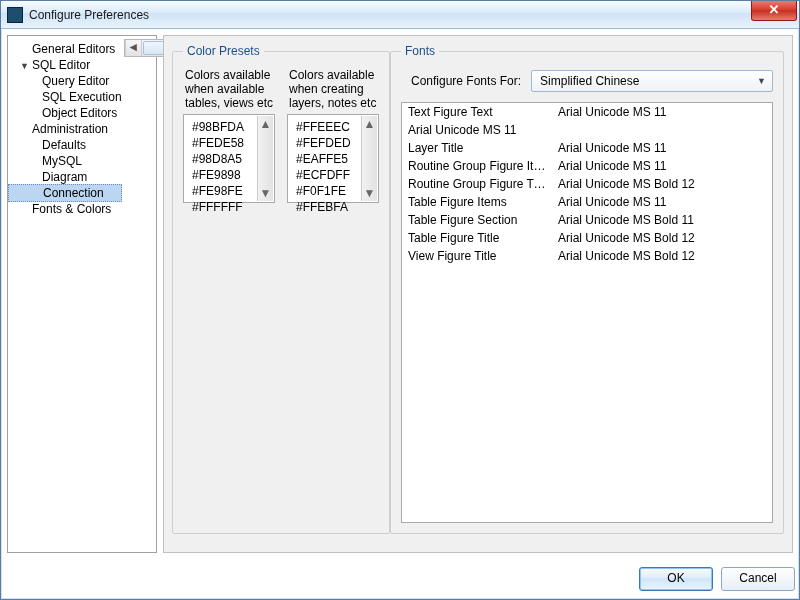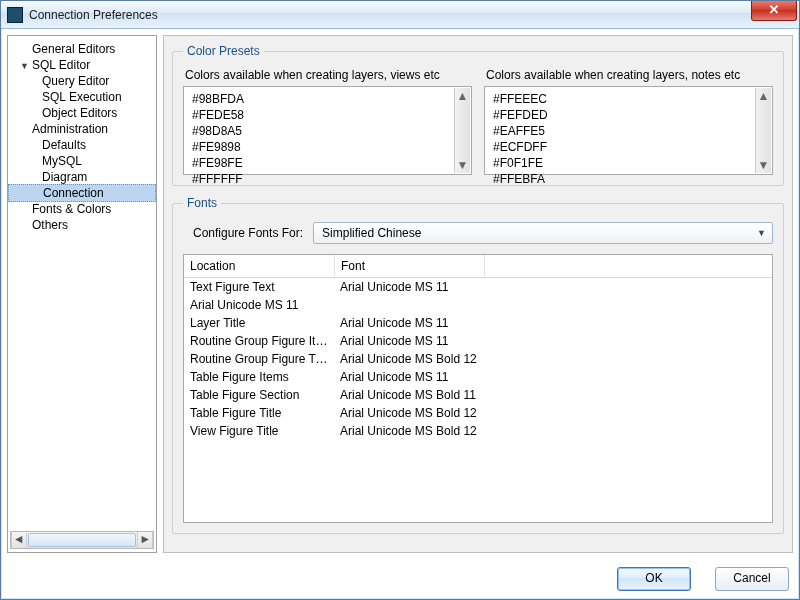--- a/index.html
+++ b/index.html
@@ -36,21 +36,21 @@
     color:#fff; text-align:center;
     font-weight:bold; font-size:13px;
     line-height:17px;
     cursor:pointer;
   }
   .body { flex:1; display:flex; padding:6px; gap:6px; overflow:hidden;}
   .sidebar {
     width:150px;
     border:1px solid #a0a0a0;
     background:#fff;
-    display:flex; flex-direction:column;
+    display:flex; flex-direction:row;
     justify-content:space-between;
     padding:1px 0;
   }
   .tree { padding:4px 0; color:#000; }
   .tree div { padding:1px 0 1px 24px; white-space:nowrap; cursor:pointer;}
   .tree .top { padding-left:24px; }
   .tree .parent { padding-left:12px; }
   .tree .parent::before { content:"▼"; font-size:9px; color:#444; margin-right:3px;}
   .tree .child { padding-left:34px; }
   .tree .selected { background:#bcd5f1; border:1px dotted #6a8fbf; margin:-1px 0;}
@@ -60,21 +60,21 @@
     background:linear-gradient(to bottom,#f5f5f5,#e3e3e3);
     display:flex; align-items:stretch;
   }
   .hscroll .arrow { width:17px; text-align:center; line-height:14px; color:#555; border-left:1px solid #ccc; border-right:1px solid #ccc;}
   .hscroll .thumb { width:120px; background:linear-gradient(to bottom,#f0f5fb,#d8e6f5); border:1px solid #a8c1dd; border-radius:2px; margin:1px;}
   .hscroll .filler { flex:1; }
   .mainpane {
     flex:1;
     border:1px solid #bfbfbf;
     background:#f0f0f0;
-    display:flex; flex-direction:column;
+    display:flex; 
     padding:8px; overflow:hidden;
   }
   fieldset.group {
     border:1px solid #cfcfcf;
     border-radius:2px;
     padding:8px 10px 10px 10px;
     margin:0 0 10px 0;
     background:#f0f0f0;
   }
   fieldset.group > legend { color:#1b4f8a; padding:0 4px; }
@@ -112,22 +112,22 @@
   .ft-head div { padding:4px 6px; }
   .ft-head div + div { border-left:1px solid #e3e3e3;}
   .ft-head .c1 { width:150px; }
   .ft-head .c2 { width:150px; }
   .ft-head .c3 { flex:1; }
   .ft-row { display:flex; }
   .ft-row div { padding:2px 6px; white-space:nowrap; overflow:hidden; text-overflow:ellipsis;}
   .ft-row .c1 { width:150px; }
   .ft-row .c2 { width:220px; }
   .footer {
-    display:flex; justify-content:flex-end; gap:24px;
-    padding:8px 10px;
+    display:flex; justify-content:flex-end; gap:8px;
+    padding:8px 4px;
   }
   .btn {
     min-width:74px; height:24px;
     border:1px solid #8aa7c7;
     border-radius:3px;
     background:linear-gradient(to bottom,#fefefe,#e7eef6);
     color:#000; cursor:pointer;
     text-align:center; line-height:21px;
   }
   .btn.default {
@@ -136,55 +136,54 @@
     background:linear-gradient(to bottom,#f6fbff,#dfeefb 45%,#cfe5f7 46%,#eaf4fd);
   }
 </style>
 </head>
 <body>
 
 <div class="window">
 
   <div class="titlebar">
     <span class="icon-box"></span>
-    <span class="title">Connection Preferences</span>
+    <span class="title">Configure Preferences</span>
     <div class="close-btn">✕</div>
   </div>
 
   <div class="body">
     <div class="sidebar">
       <div class="tree">
         <div class="top">General Editors</div>
         <div class="parent">SQL Editor</div>
         <div class="child">Query Editor</div>
         <div class="child">SQL Execution</div>
         <div class="child">Object Editors</div>
         <div class="top">Administration</div>
         <div class="child">Defaults</div>
         <div class="child">MySQL</div>
         <div class="child">Diagram</div>
         <div class="child selected">Connection</div>
         <div class="top">Fonts &amp; Colors</div>
-        <div class="top">Others</div>
       </div>
       <div class="hscroll">
         <div class="arrow">◄</div>
         <div class="thumb"></div>
         <div class="filler"></div>
         <div class="arrow">►</div>
       </div>
     </div>
 
     <div class="mainpane">
 
       <fieldset class="group">
         <legend>Color Presets</legend>
         <div class="presets-row">
           <div class="preset-col">
-            <span class="label">Colors available when creating layers, views etc</span>
+            <span class="label">Colors available when available tables, views etc</span>
             <div class="listbox">
               <div>#98BFDA</div>
               <div>#FEDE58</div>
               <div>#98D8A5</div>
               <div>#FE9898</div>
               <div>#FE98FE</div>
               <div>#FFFFFF</div>
               <div class="sb">
                   <span>▲</span>
                   <span>▼</span>
@@ -212,25 +211,20 @@
       <fieldset class="group fonts-group">
         <legend>Fonts</legend>
         <div class="cfg-row">
           <label>Configure Fonts For:</label>
           <div class="dropdown">
             <span>Simplified Chinese</span>
             <span class="chev">▼</span>
           </div>
         </div>
         <div class="font-table">
-          <div class="ft-head">
-            <div class="c1">Location</div>
-            <div class="c2">Font</div>
-            <div class="c3"></div>
-          </div>
           <div id="font-rows">
               <div class="ft-row">
                 <div class="c1">Text Figure Text</div>
                 <div class="c2">Arial Unicode MS 11</div>
               </div>
               <div class="ft-row">
                 <div class="c2">Arial Unicode MS 11</div>
               </div>
               <div class="ft-row">
                 <div class="c1">Layer Title</div>

